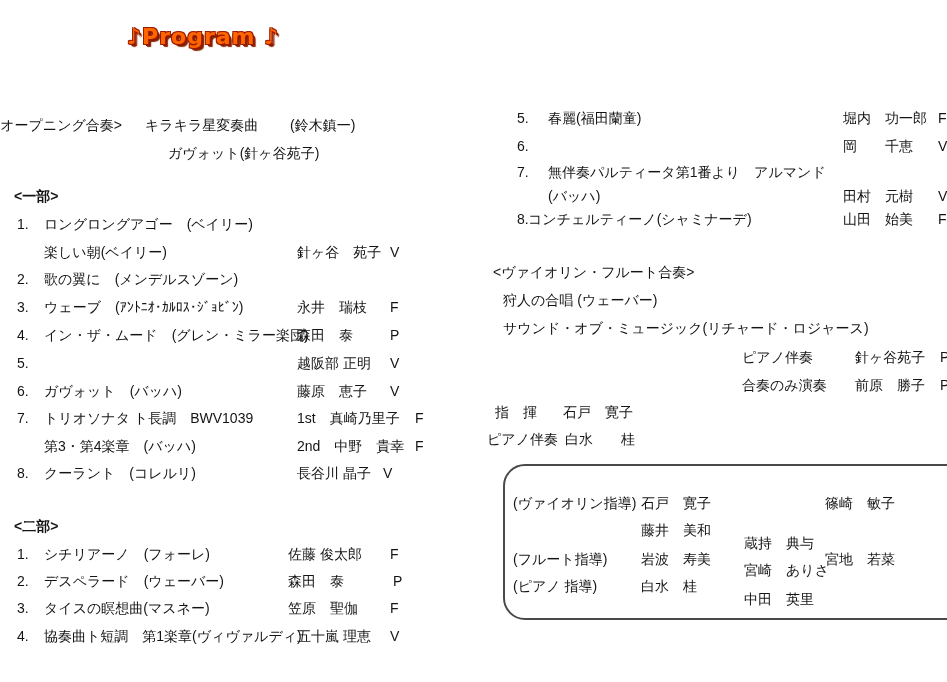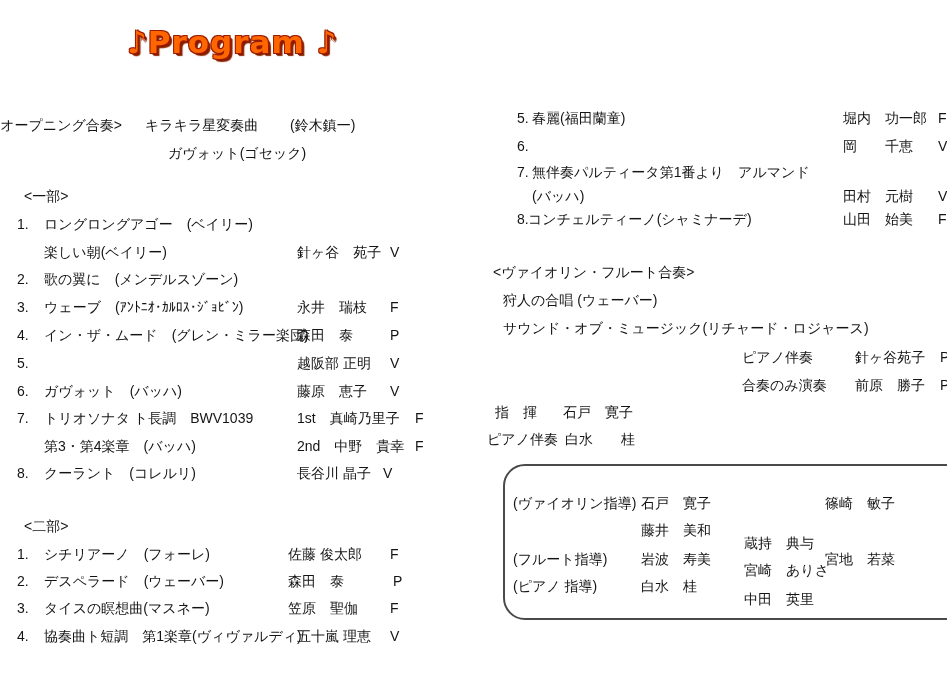--- a/index.html
+++ b/index.html
@@ -5,31 +5,31 @@
   html,body{margin:0;padding:0;background:#fff;}
   .page{
     position:relative;width:947px;height:682px;background:#ffffff;overflow:hidden;
     font-family:"Liberation Sans","DejaVu Sans",sans-serif;
     font-size:14px;color:#141414;
   }
   .row{position:absolute;left:0;width:100%;height:20px;}
   .abs{position:absolute;top:0;white-space:pre;}
   
   .n1{left:17px;}  .t1{left:44px;}  .p1{left:297px;} .i1{left:390px;} .i1w{left:415px;}
-  .hd1{left:24px;}
-  
-  .n2{left:517px;} .t2{left:532px;} .t2a{left:528px;} .p2{left:843px;} .i2{left:938px;} .i2c{left:940px;}
+  .hd1{left:14px;font-weight:bold;}
+  
+  .n2{left:517px;} .t2{left:548px;} .t2a{left:528px;} .p2{left:843px;} .i2{left:938px;} .i2c{left:940px;}
   .hd2{left:493px;} .pc2{left:503px;}
   .rl{left:742px;} .rn{left:855px;}
   .sl1{left:495px;} .sn1{left:563px;}
   .sl2{left:487px;} .sn2{left:565px;}
   
   .title{
     position:absolute;left:127px;top:24px;height:44px;
-    font-family:"DejaVu Sans",sans-serif;font-weight:bold;font-size:31px;letter-spacing:1px;
+    font-family:"DejaVu Sans",sans-serif;font-weight:bold;font-size:22px;letter-spacing:1px;
     color:#ff6600;white-space:pre;
     text-shadow:-1px -1px 0 #9b1c00,1px -1px 0 #9b1c00,-1px 1px 0 #9b1c00,1px 1px 0 #9b1c00,2px 2px 0 #8b1a00,3px 3px 1px #8b2500;
   }
   
   .ibox{
     position:absolute;left:503px;top:464px;width:470px;height:152px;
     border:2px solid #4a4a4a;border-radius:22px;background:transparent;
   }
   .ibox .brow{position:absolute;left:0;width:100%;height:20px;}
   .bx-label{left:8px;} .bx-c1{left:136px;} .bx-c2{left:239px;margin-top:40px;} .bx-c3{left:320px;text-align:right;}
@@ -40,21 +40,21 @@
 <div class="page">
 
   <div class="title">♪Program ♪</div>
 
   <div class="row" style="top:117px">
     <span class="abs" style="left:-8px">&lt;オープニング合奏&gt;</span>
     <span class="abs" style="left:145px">キラキラ星変奏曲</span>
     <span class="abs" style="left:290px">(鈴木鎮一)</span>
   </div>
   <div class="row" style="top:145px">
-    <span class="abs" style="left:168px">ガヴォット(ゴセック)</span>
+    <span class="abs" style="left:168px">ガヴォット(針ヶ谷苑子)</span>
   </div>
 
   <div class="row" style="top:188px">
     <span class="abs hd1">&lt;一部&gt;</span>
   </div>
 
   <div class="row" style="top:216px">
     <span class="abs n1">1.</span>
     <span class="abs t1">ロングロングアゴー　(ベイリー)</span>
   </div>

